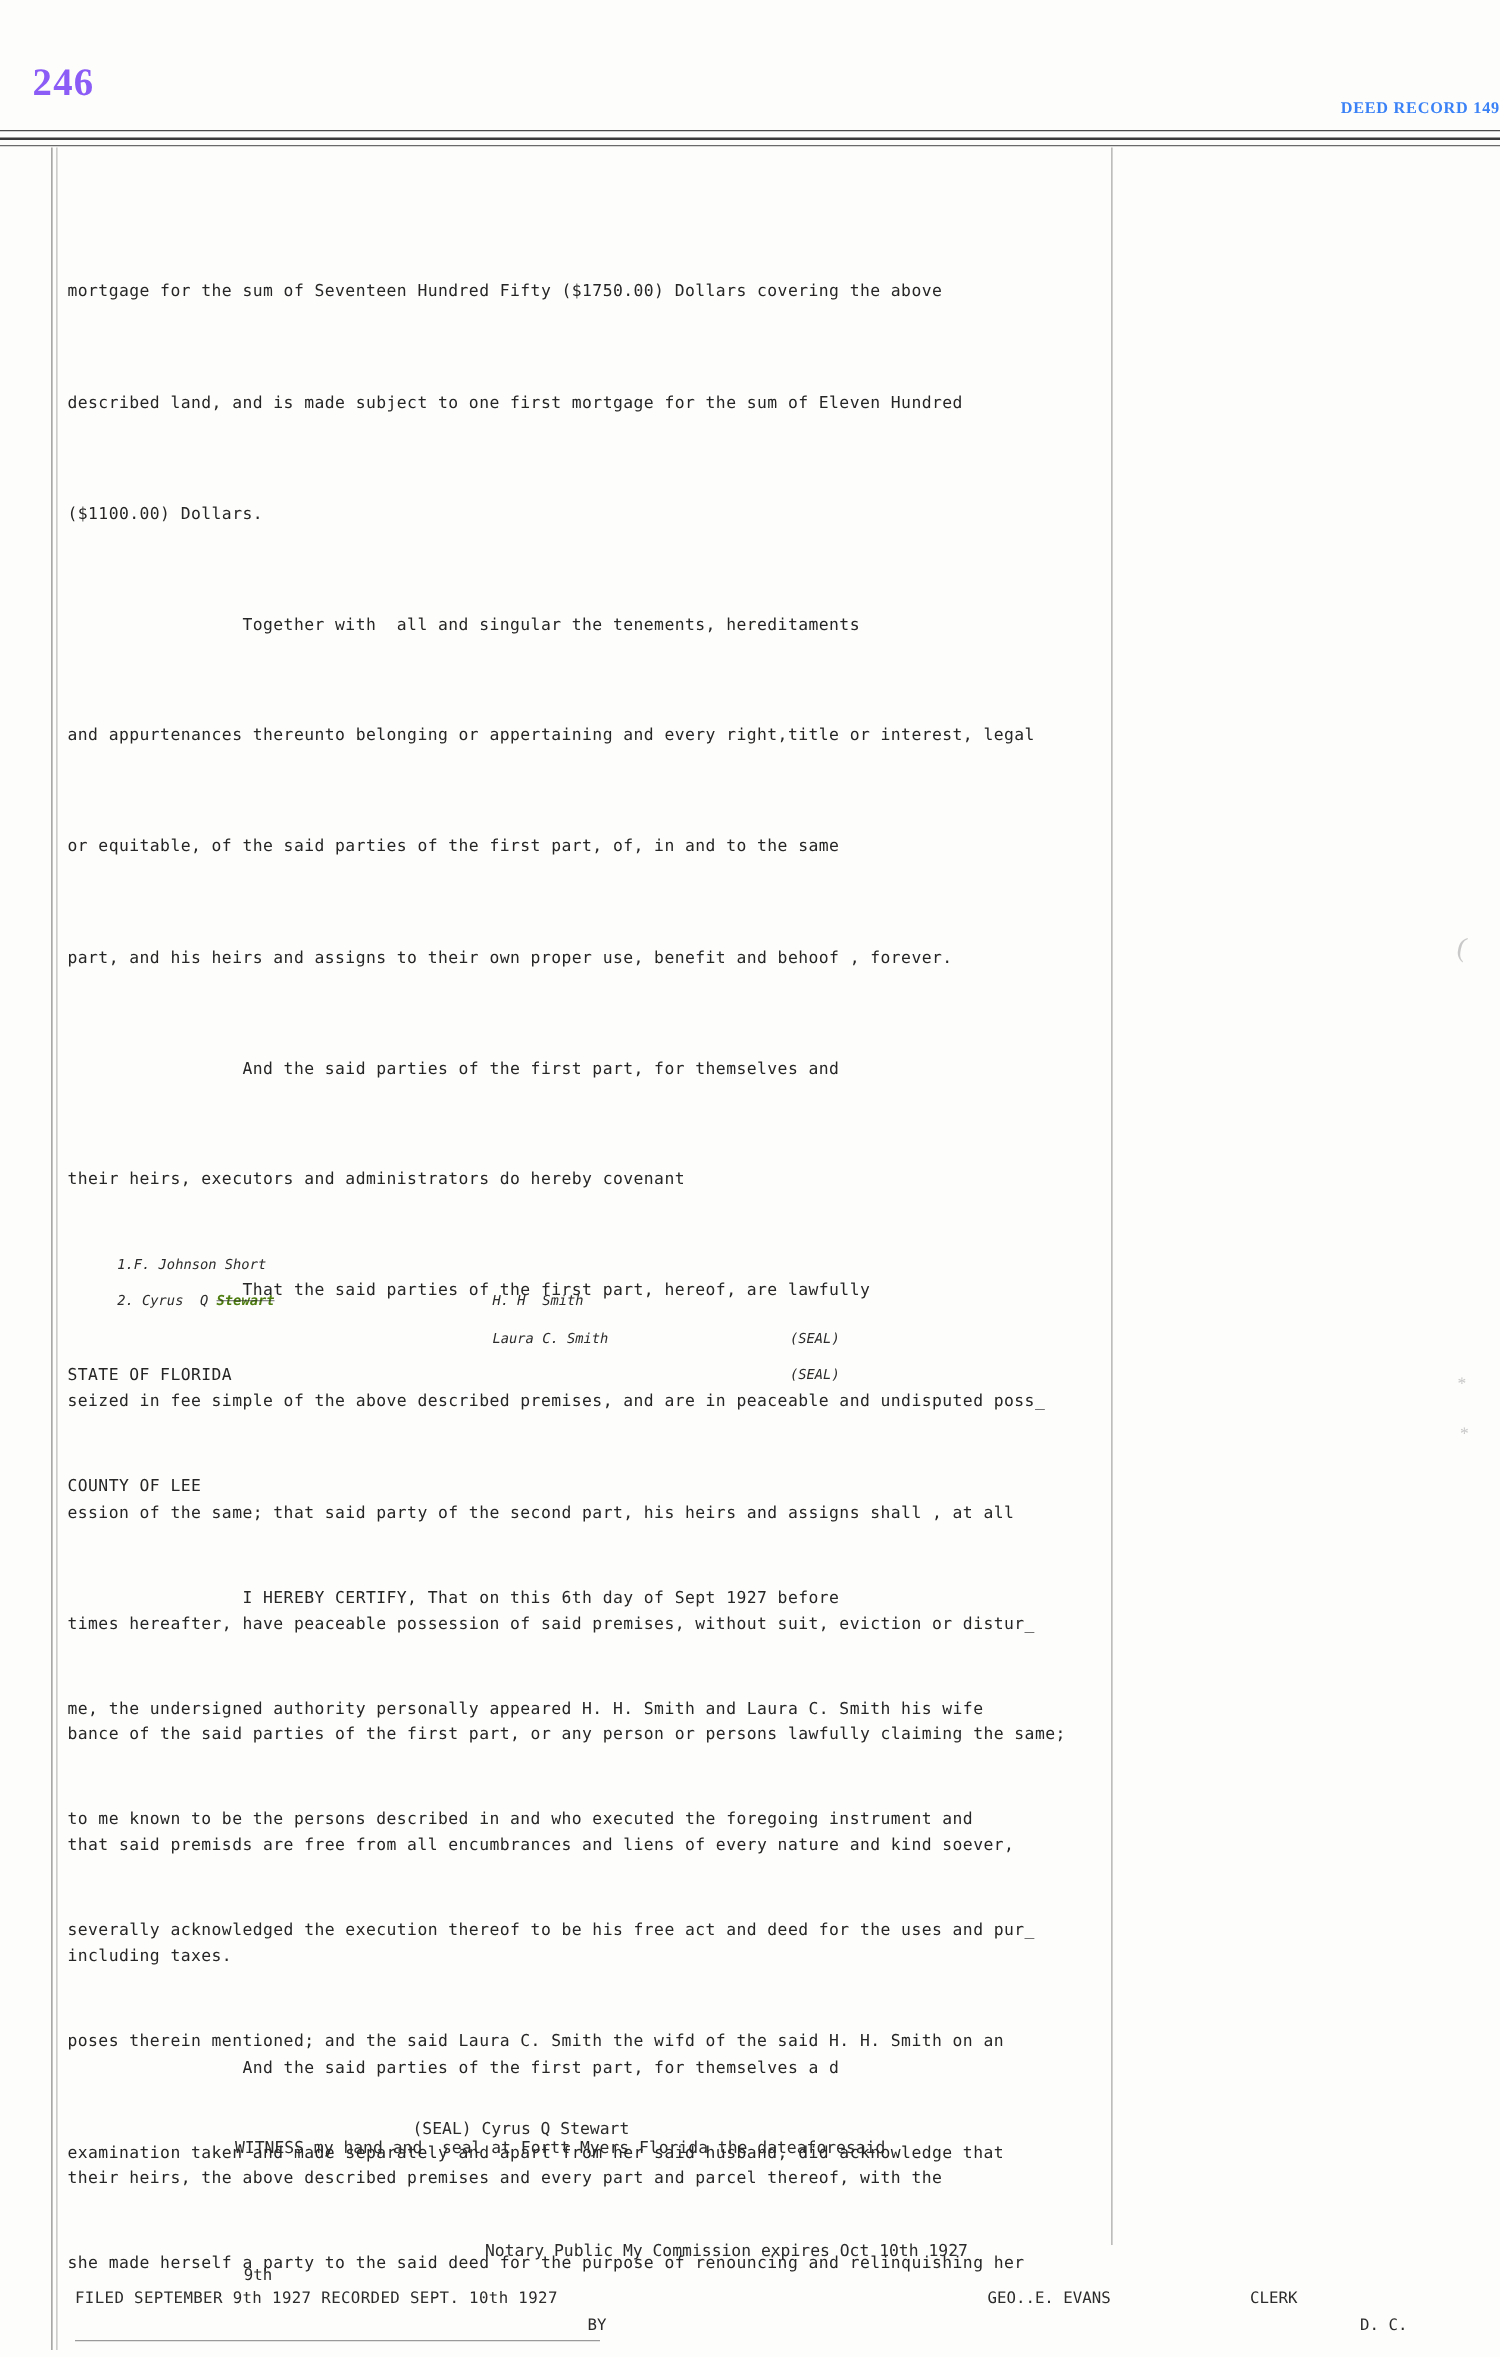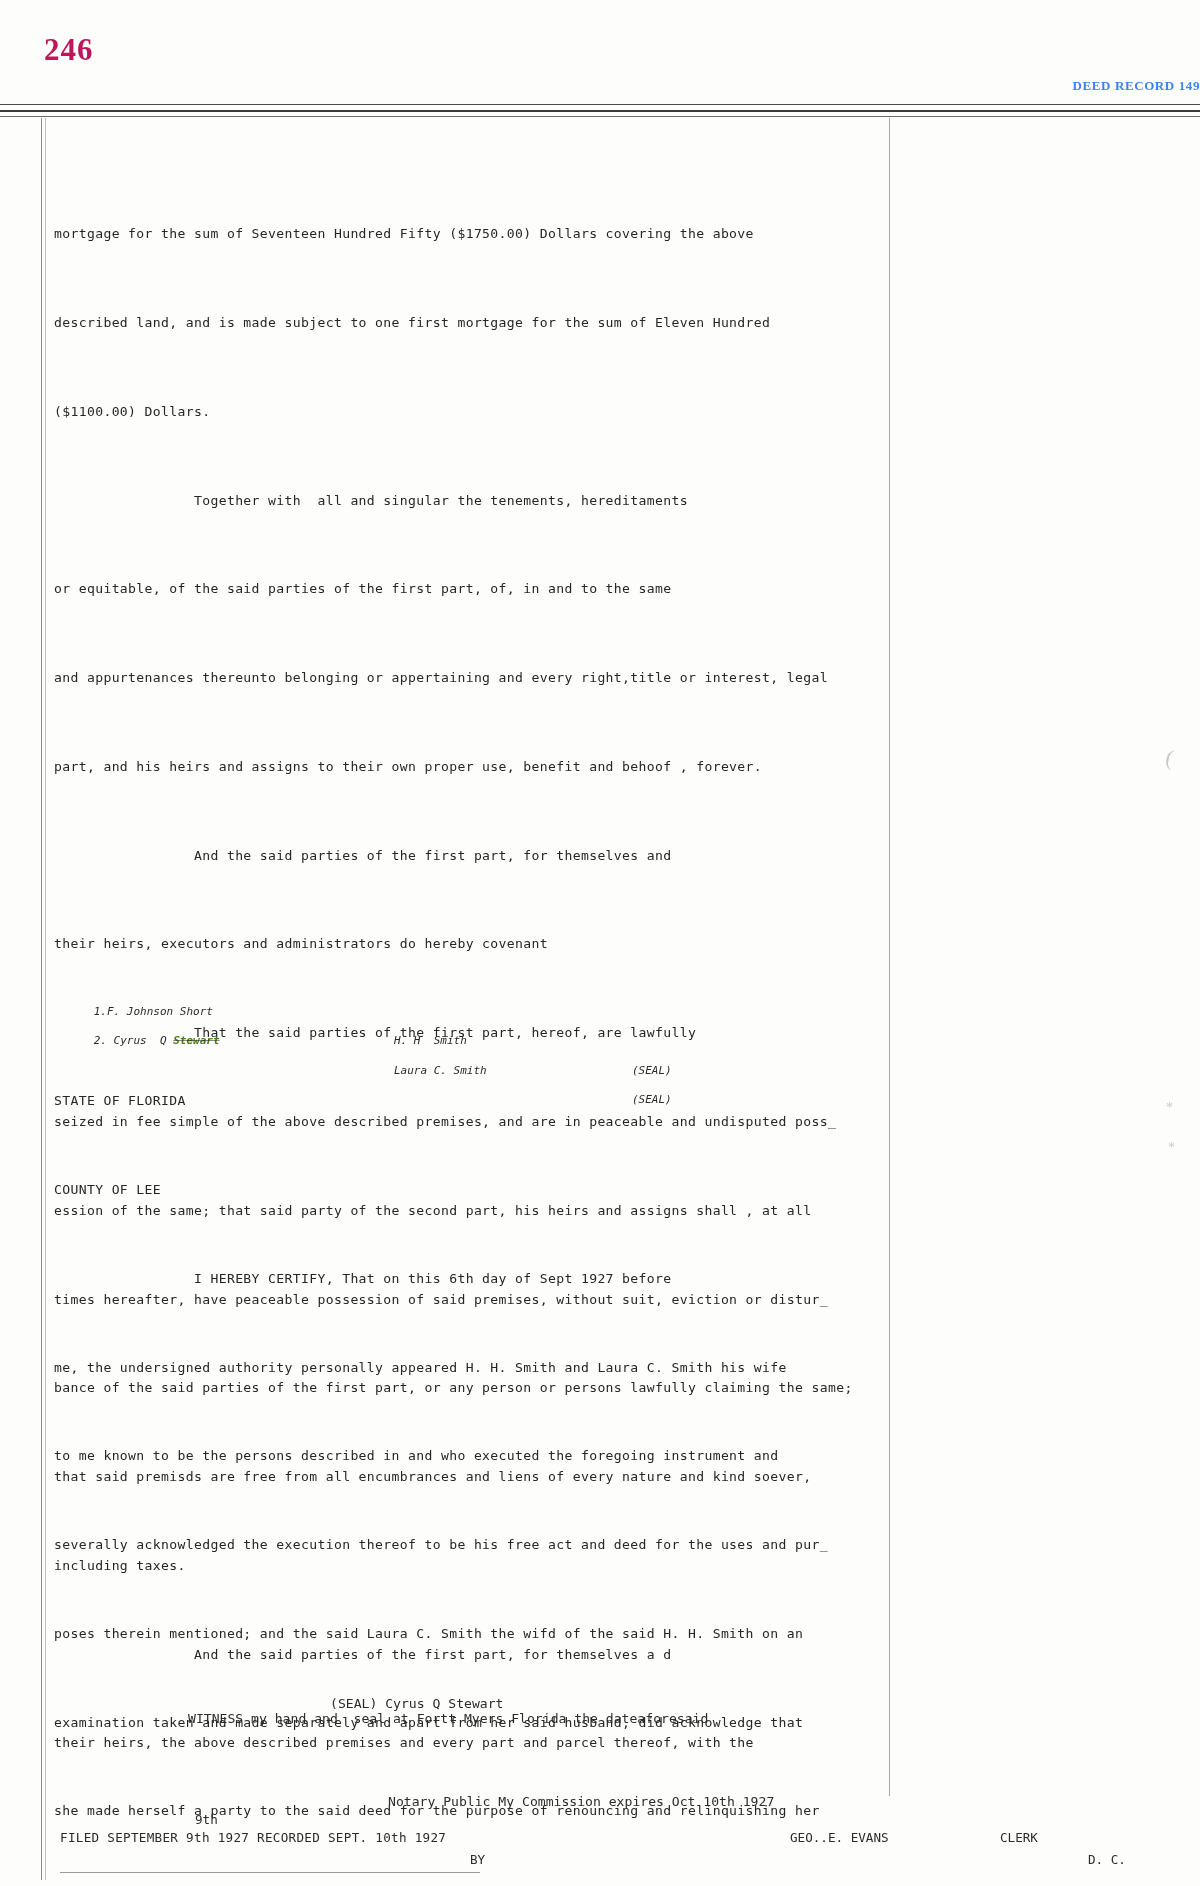--- a/index.html
+++ b/index.html
@@ -17,27 +17,26 @@
   }
   .page {
     position: absolute;
     inset: 0;
     background: #fdfdfb;
   }
   
   .page-number {
     position: absolute;
     left: 26px;
-    top: 32px;
+    top: 48px;
     font-family: "Liberation Serif", serif;
     font-size: 31px;
     font-weight: 700;
-    color: #be185d;
+    color: #8b5cf6;
     letter-spacing: 1px;
-    margin-left: 18px;
   }
   
   .record-header {
     position: absolute;
     left: 0;
     right: 0;
     top: 78px;
     text-align: right;
     font-family: "Liberation Serif", serif;
     font-size: 13px;
@@ -236,22 +235,22 @@
 
   <div class="vrule-left"></div>
   <div class="vrule-left2"></div>
   <div class="vrule-right"></div>
 
   <div class="body-text">
     <span class="ln">mortgage for the sum of Seventeen Hundred Fifty ($1750.00) Dollars covering the above</span>
     <span class="ln">described land, and is made subject to one first mortgage for the sum of Eleven Hundred</span>
     <span class="ln">($1100.00) Dollars.</span>
     <span class="ln">                 Together with  all and singular the tenements, hereditaments</span>
+    <span class="ln">and appurtenances thereunto belonging or appertaining and every right,title or interest, legal</span>
     <span class="ln">or equitable, of the said parties of the first part, of, in and to the same</span>
-    <span class="ln">and appurtenances thereunto belonging or appertaining and every right,title or interest, legal</span>
     <span class="ln">part, and his heirs and assigns to their own proper use, benefit and behoof , forever.</span>
     <span class="ln">                 And the said parties of the first part, for themselves and</span>
     <span class="ln">their heirs, executors and administrators do hereby covenant</span>
     <span class="ln">                 That the said parties of the first part, hereof, are lawfully</span>
     <span class="ln">seized in fee simple of the above described premises, and are in peaceable and undisputed poss_</span>
     <span class="ln">ession of the same; that said party of the second part, his heirs and assigns shall , at all</span>
     <span class="ln">times hereafter, have peaceable possession of said premises, without suit, eviction or distur_</span>
     <span class="ln">bance of the said parties of the first part, or any person or persons lawfully claiming the same;</span>
     <span class="ln">that said premisds are free from all encumbrances and liens of every nature and kind soever,</span>
     <span class="ln">including taxes.</span>

